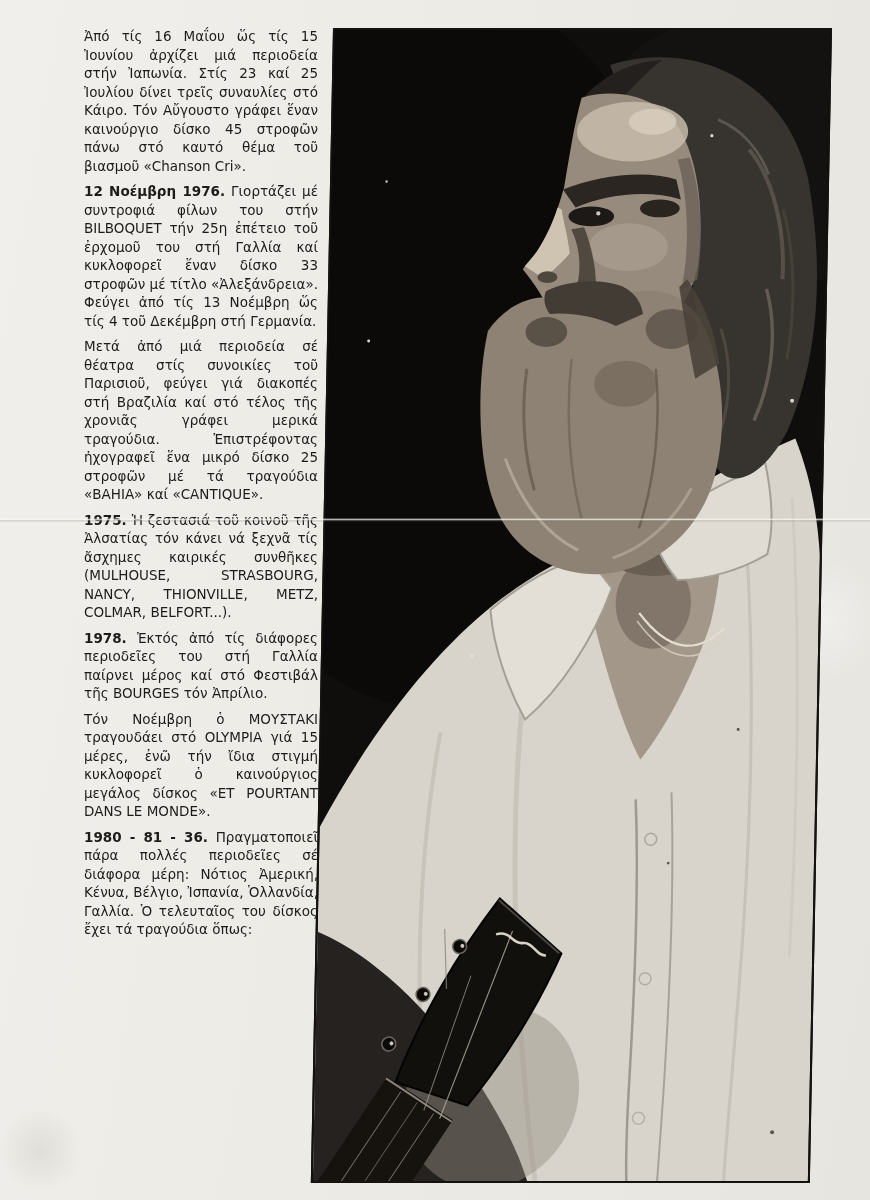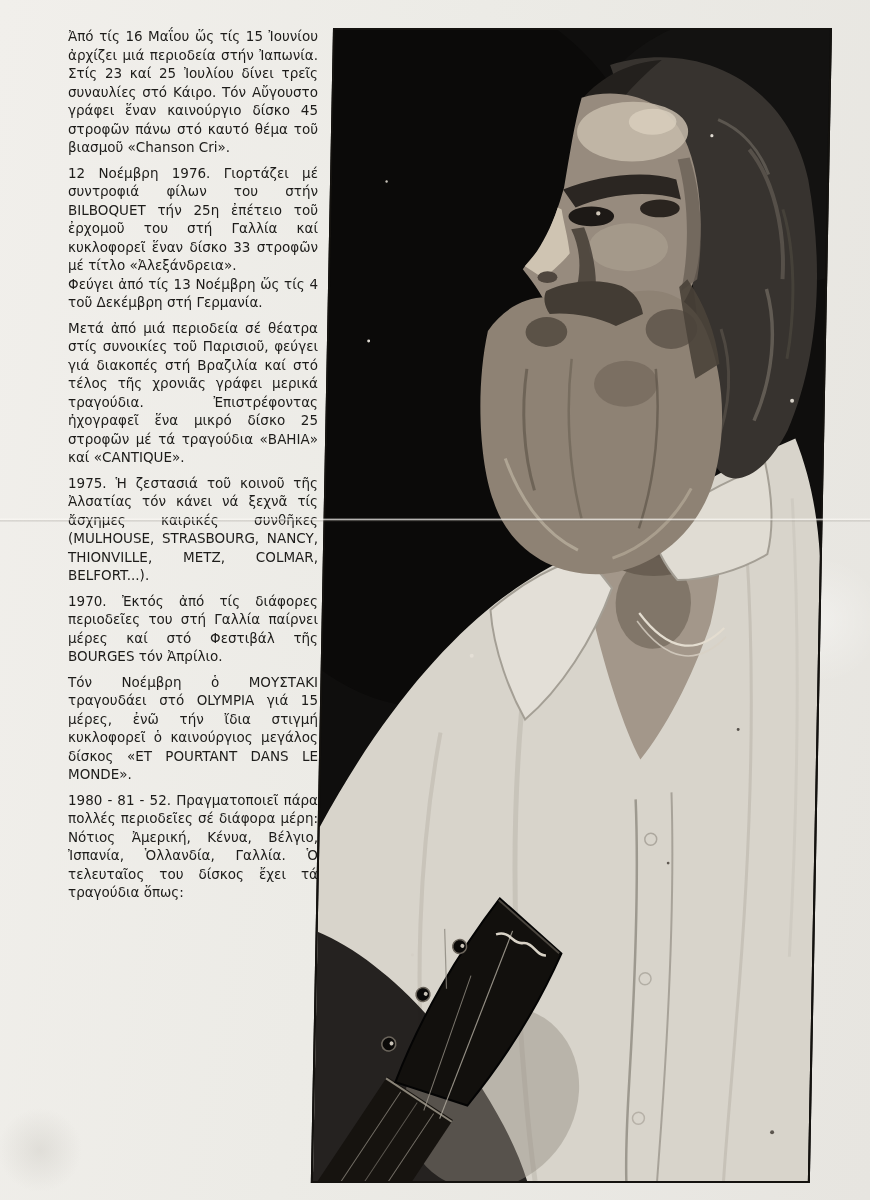--- a/index.html
+++ b/index.html
@@ -8,23 +8,23 @@
     background:
       radial-gradient(circle 60px at 40px 1150px, rgba(180,176,168,.25), rgba(0,0,0,0) 70%),
       radial-gradient(circle 90px at 820px 620px, rgba(255,255,255,.35), rgba(0,0,0,0) 70%),
       linear-gradient(100deg,#f1efeb 0%,#ecebe6 45%,#e7e5e0 100%);
     font-family:"DejaVu Sans",sans-serif;
   }
   .text-col{
     position:absolute;left:68px;top:27px;width:250px;
     color:#1d1c1a;font-size:13.5px;line-height:18.5px;text-align:justify;
   }
-  .para{margin:0 0 7px 0;}
+  .para{margin:0 0 7px 16px;}
   .para.multiline{white-space:pre-line;}
-  .plead{font-weight:normal;}
+  .plead{font-weight:bold;}
   .photo-frame{
     position:absolute;left:333px;top:28px;width:499px;height:1155px;
     background:#0f0e0d;border:2px solid #14120f;box-sizing:border-box;
     transform:skewX(-1.1deg);transform-origin:0 0;
   }
   .photo-frame svg{display:block;width:100%;height:100%;}
   .crease{
     position:absolute;left:0;top:518px;width:870px;height:4px;z-index:6;pointer-events:none;
     background:linear-gradient(to bottom, rgba(250,248,244,0) 0%, rgba(253,251,247,.75) 35%, rgba(105,100,92,.26) 72%, rgba(105,100,92,0) 100%);
   }
@@ -33,23 +33,23 @@
 <body>
 
 <div class="page">
 
   <div class="text-col">
     <p class="para"><b class="plead"></b> <span>Ἀπό τίς 16 Μαΐου ὥς τίς 15 Ἰουνίου ἀρχίζει μιά περιοδεία στήν Ἰαπωνία. Στίς 23 καί 25 Ἰουλίου δίνει τρεῖς συναυλίες στό Κάιρο. Τόν Αὔγουστο γράφει ἕναν καινούργιο δίσκο 45 στροφῶν πάνω στό καυτό θέμα τοῦ βιασμοῦ «Chanson Cri».</span></p>
     <p class="para multiline"><b class="plead">12 Νοέμβρη 1976.</b> <span>Γιορτάζει μέ συντροφιά φίλων του στήν BILBOQUET τήν 25η ἐπέτειο τοῦ ἐρχομοῦ του στή Γαλλία καί κυκλοφορεῖ ἕναν δίσκο 33 στροφῶν μέ τίτλο «Ἀλεξάνδρεια».
 Φεύγει ἀπό τίς 13 Νοέμβρη ὥς τίς 4 τοῦ Δεκέμβρη στή Γερμανία.</span></p>
     <p class="para"><b class="plead"></b> <span>Μετά ἀπό μιά περιοδεία σέ θέατρα στίς συνοικίες τοῦ Παρισιοῦ, φεύγει γιά διακοπές στή Βραζιλία καί στό τέλος τῆς χρονιᾶς γράφει μερικά τραγούδια. Ἐπιστρέφοντας ἠχογραφεῖ ἕνα μικρό δίσκο 25 στροφῶν μέ τά τραγούδια «BAHIA» καί «CANTIQUE».</span></p>
     <p class="para"><b class="plead">1975.</b> <span>Ἡ ζεστασιά τοῦ κοινοῦ τῆς Ἀλσατίας τόν κάνει νά ξεχνᾶ τίς ἄσχημες καιρικές συνθῆκες (MULHOUSE, STRASBOURG, NANCY, THIONVILLE, METZ, COLMAR, BELFORT...).</span></p>
-    <p class="para"><b class="plead">1970.</b> <span>Ἐκτός ἀπό τίς διάφορες περιοδεῖες του στή Γαλλία παίρνει μέρες καί στό Φεστιβάλ τῆς BOURGES τόν Ἀπρίλιο.</span></p>
+    <p class="para"><b class="plead">1978.</b> <span>Ἐκτός ἀπό τίς διάφορες περιοδεῖες του στή Γαλλία παίρνει μέρος καί στό Φεστιβάλ τῆς BOURGES τόν Ἀπρίλιο.</span></p>
     <p class="para"><b class="plead"></b> <span>Τόν Νοέμβρη ὁ ΜΟΥΣΤΑΚΙ τραγουδάει στό OLYMPIA γιά 15 μέρες, ἐνῶ τήν ἴδια στιγμή κυκλοφορεῖ ὁ καινούργιος μεγάλος δίσκος «ET POURTANT DANS LE MONDE».</span></p>
-    <p class="para"><b class="plead">1980 - 81 - 52.</b> <span>Πραγματοποιεῖ πάρα πολλές περιοδεῖες σέ διάφορα μέρη: Νότιος Ἀμερική, Κένυα, Βέλγιο, Ἰσπανία, Ὁλλανδία, Γαλλία. Ὁ τελευταῖος του δίσκος ἔχει τά τραγούδια ὅπως:</span></p>
+    <p class="para"><b class="plead">1980 - 81 - 36.</b> <span>Πραγματοποιεῖ πάρα πολλές περιοδεῖες σέ διάφορα μέρη: Νότιος Ἀμερική, Κένυα, Βέλγιο, Ἰσπανία, Ὁλλανδία, Γαλλία. Ὁ τελευταῖος του δίσκος ἔχει τά τραγούδια ὅπως:</span></p>
   </div>
 
   <div class="photo-frame">
     <svg viewBox="0 0 499 1155" preserveAspectRatio="none" role="img">
 
       <rect width="499" height="1155" fill="#0f0e0d"></rect>
       <ellipse cx="110" cy="320" rx="250" ry="360" fill="#0b0a09"></ellipse>
       <ellipse cx="430" cy="120" rx="180" ry="140" fill="#131211"></ellipse>
 
       <g>

